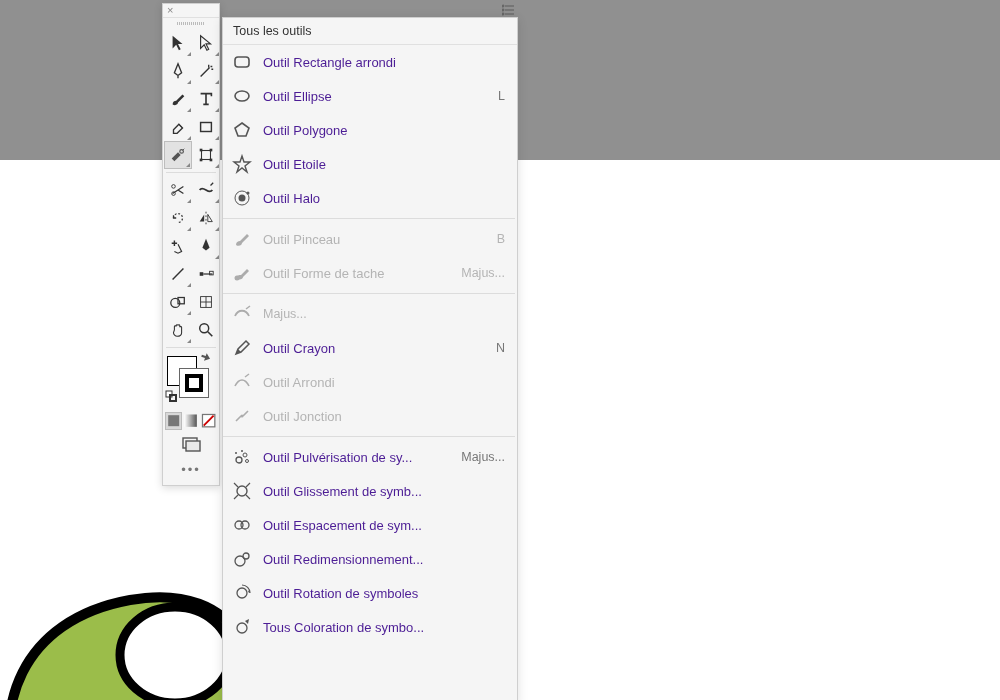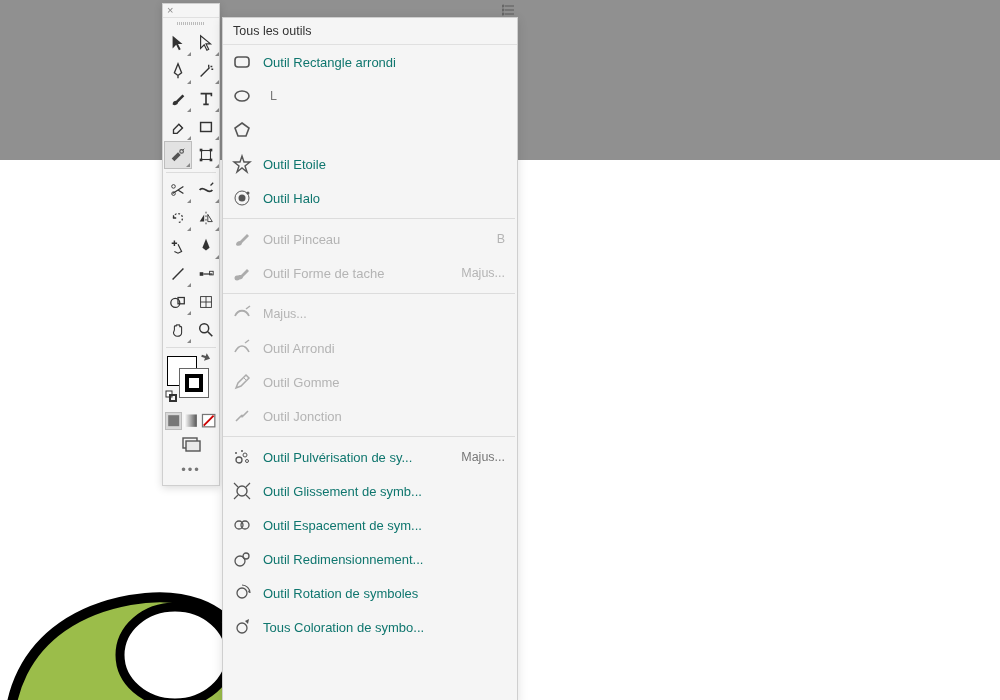--- a/index.html
+++ b/index.html
@@ -201,21 +201,21 @@
     cursor: pointer;
   }
   .tool-row .ricon {
     width: 22px; height: 22px;
     display: flex; align-items: center; justify-content: center;
     flex-shrink: 0;
   }
   .tool-row .ricon svg { width: 20px; height: 20px; }
   .tool-row .rlabel {
     flex: 1;
-    color: #0f766e;
+    color: #4c1d95;
     font-size: 13px;
     white-space: nowrap;
     overflow: hidden;
     text-overflow: ellipsis;
   }
   .tool-row .rshort {
     color: #777;
     font-size: 12.5px;
     min-width: 14px;
     text-align: right;
@@ -488,28 +488,30 @@
         </span>
         <span class="rlabel">Outil Rectangle arrondi</span>
         <span class="rshort"></span>
       </div>
       <div class="tool-row">
         <span class="ricon">
           <svg viewBox="0 0 20 20">
             <use href="#i-ellipse"></use>
           </svg>
         </span>
+        <span class="rlabel">Outil Ellipse</span>
         <span class="rshort">L</span>
       </div>
       <div class="tool-row">
         <span class="ricon">
           <svg viewBox="0 0 20 20">
             <use href="#i-polygon"></use>
           </svg>
         </span>
+        <span class="rlabel">Outil Polygone</span>
         <span class="rshort"></span>
       </div>
       <div class="tool-row">
         <span class="ricon">
           <svg viewBox="0 0 20 20">
             <use href="#i-star"></use>
           </svg>
         </span>
         <span class="rlabel">Outil Etoile</span>
         <span class="rshort"></span>
@@ -544,36 +546,36 @@
       </div>
       <div class="group-sep"></div>
       <div class="tool-row disabled">
         <span class="ricon">
           <svg viewBox="0 0 20 20">
             <use href="#i-shaper"></use>
           </svg>
         </span>
         <span class="rshort">Majus...</span>
       </div>
+      <div class="tool-row">
+        <span class="ricon">
+          <svg viewBox="0 0 20 20">
+            <use href="#i-pencil"></use>
+          </svg>
+        </span>
+        <span class="rlabel">Outil Crayon</span>
+        <span class="rshort">N</span>
+      </div>
       <div class="tool-row disabled">
         <span class="ricon">
           <svg viewBox="0 0 20 20">
             <use href="#i-smooth"></use>
           </svg>
         </span>
         <span class="rlabel">Outil Arrondi</span>
-        <span class="rshort"></span>
-      </div>
-      <div class="tool-row disabled">
-        <span class="ricon">
-          <svg viewBox="0 0 20 20">
-            <use href="#i-eraser"></use>
-          </svg>
-        </span>
-        <span class="rlabel">Outil Gomme</span>
         <span class="rshort"></span>
       </div>
       <div class="tool-row disabled">
         <span class="ricon">
           <svg viewBox="0 0 20 20">
             <use href="#i-join"></use>
           </svg>
         </span>
         <span class="rlabel">Outil Jonction</span>
         <span class="rshort"></span>

